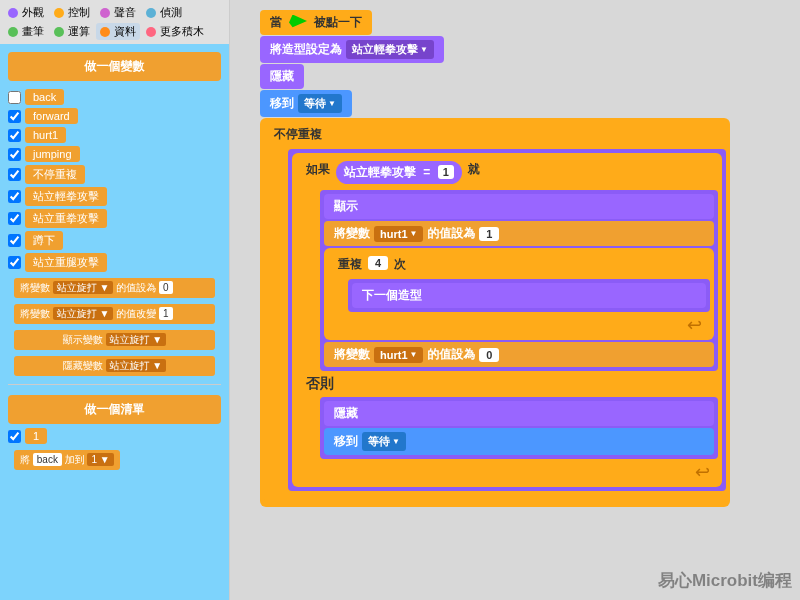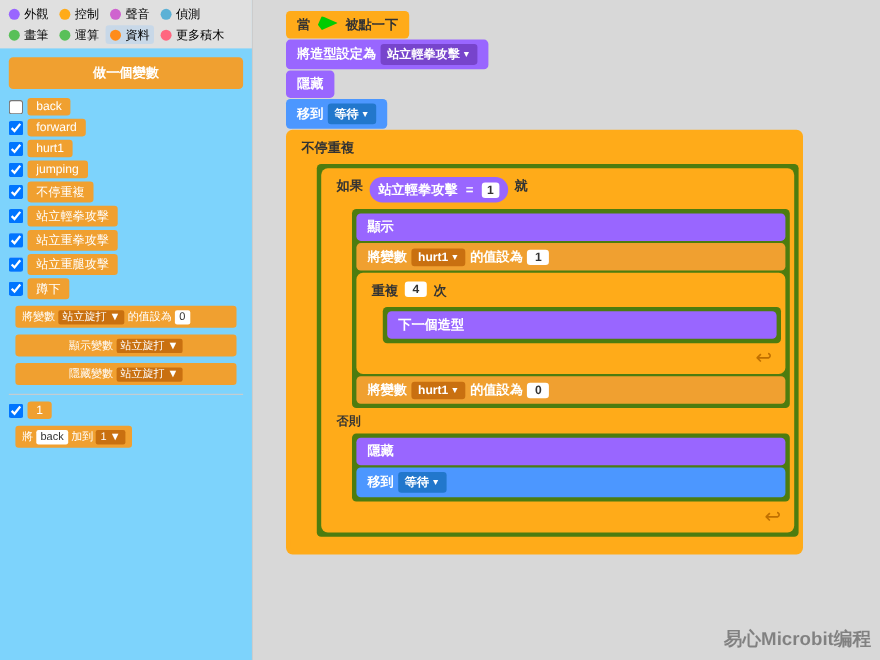--- a/index.html
+++ b/index.html
@@ -258,34 +258,34 @@
 
     
     .outer-control {
       background: #ffab19;
       border-radius: 6px;
       padding: 4px;
       position: relative;
     }
 
     .inner-area {
-      background: #4d7c0f;
+      background: #8b5cf6;
       border-radius: 4px;
       padding: 4px 4px 4px 4px;
       margin: 2px 0 2px 24px;
       min-height: 20px;
       display: flex;
       flex-direction: column;
       gap: 2px;
     }
 
     .else-label {
       color: #333;
       font-weight: bold;
-      font-size: 11px;
+      font-size: 14px;
       padding: 2px 10px;
     }
 
     
     .loop-arrow {
       text-align: right;
       padding-right: 10px;
       font-size: 16px;
       color: #c07000;
     }
@@ -356,36 +356,38 @@
     <div class="var-item">
       <input type="checkbox" checked="" style="">
       <span class="var-block">站立輕拳攻擊</span>
     </div>
     <div class="var-item">
       <input type="checkbox" checked="" style="">
       <span class="var-block">站立重拳攻擊</span>
     </div>
     <div class="var-item">
       <input type="checkbox" checked="" style="">
+      <span class="var-block">蹲下</span>
+    </div>
+    <div class="var-item">
+      <input type="checkbox" checked="" style="">
       <span class="var-block">站立重腿攻擊</span>
-    </div>
-    <div class="var-item">
-      <input type="checkbox" checked="" style="">
-      <span class="var-block">蹲下</span>
     </div>
   </div>
 
   <div style="margin-top:4px; display:flex; flex-direction:column; gap:2px; padding: 0 6px;">
     <button class="var-action-btn" style="font-size:10px; text-align:left;">將變數 <span style="background:#c97010;border-radius:2px;padding:1px 4px;">站立旋打 ▼</span> 的值設為 <span style="background:white;color:#333;border-radius:2px;padding:1px 4px;">0</span></button>
+    <button class="var-action-btn" style="font-size:10px; text-align:left;">將變數 <span style="background:#c97010;border-radius:2px;padding:1px 4px;">站立旋打 ▼</span> 的值改變 <span style="background:white;color:#333;border-radius:2px;padding:1px 4px;">1</span></button>
     <button class="var-action-btn" style="font-size:10px;">顯示變數 <span style="background:#c97010;border-radius:2px;padding:1px 4px;">站立旋打 ▼</span></button>
     <button class="var-action-btn" style="font-size:10px;">隱藏變數 <span style="background:#c97010;border-radius:2px;padding:1px 4px;">站立旋打 ▼</span></button>
   </div>
 
   <div class="divider"></div>
 
+  <button class="make-list-btn">做一個清單</button>
 
   <div class="list-section">
     <div class="list-item-row">
       <input type="checkbox" checked="" style="">
       <span class="list-block">1</span>
     </div>
   </div>
 
   <div style="padding: 4px 6px 0 6px;">
     <button class="var-action-btn" style="font-size:10px;">將 <span style="background:white;color:#333;border-radius:2px;padding:1px 4px;">back</span> 加到 <span style="background:#c97010;border-radius:2px;padding:1px 4px;">1 ▼</span></button>

